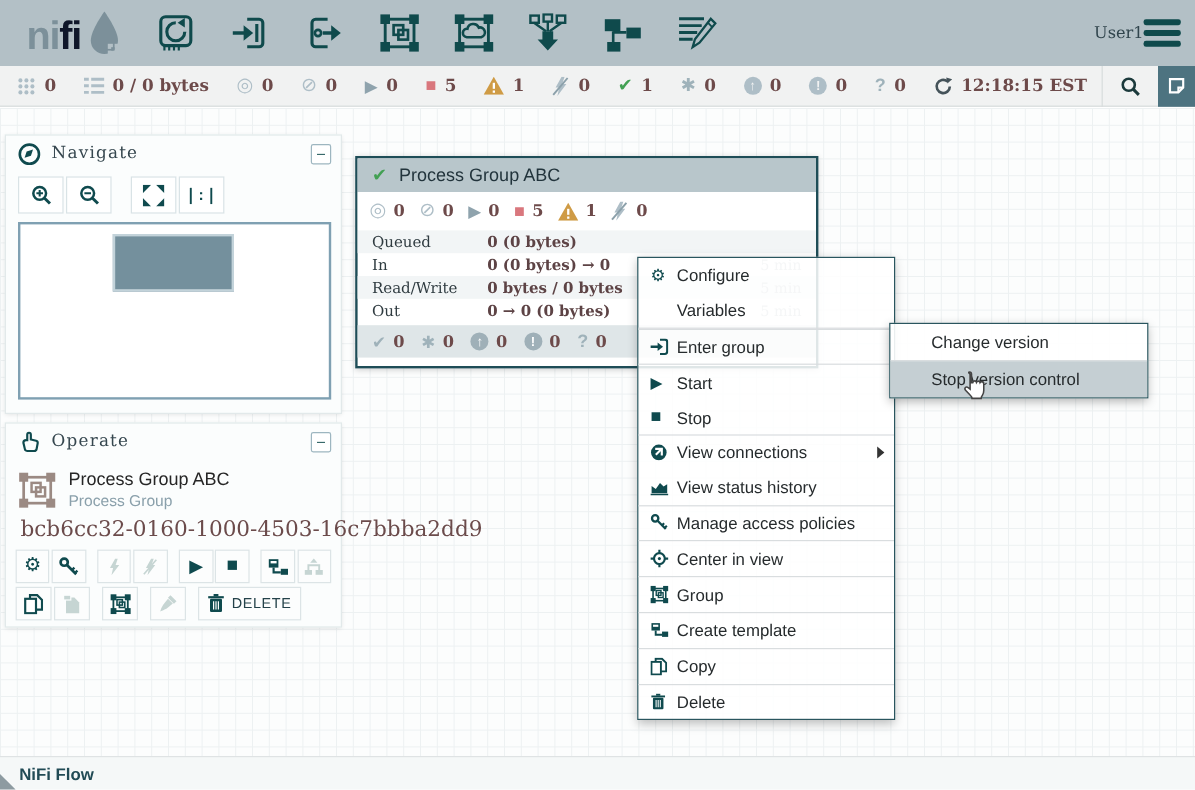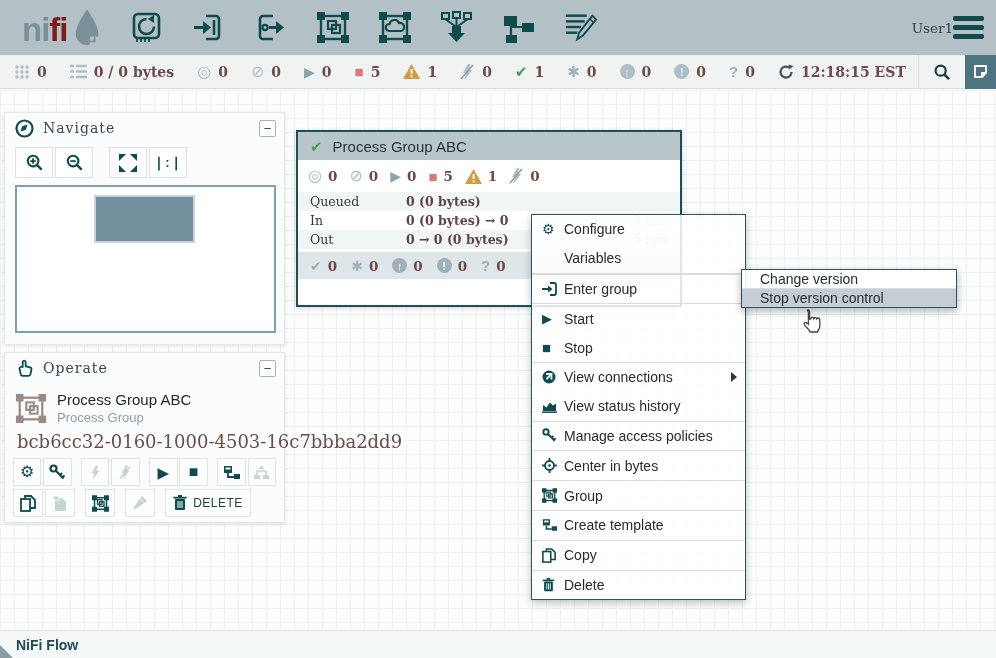--- a/index.html
+++ b/index.html
@@ -2,21 +2,21 @@
 <html><head>
 <meta charset="utf-8">
 <style>
   * { margin:0; padding:0; box-sizing:border-box; }
   html,body { width:996px; height:658px; overflow:hidden; font-family:"Liberation Sans", sans-serif; background:#fff; }
 
   
   .header { position:absolute; left:0; top:0; width:996px; height:55px; background:#b3c0c6; display:flex; align-items:center;padding-left:12px; }
   .logo { display:flex; align-items:flex-end; margin-left:10px; height:40px; }
   .logo-ni { font-weight:bold; font-size:33px; letter-spacing:-1px; color:#7c909a; line-height:36px;}
-  .logo-fi { font-weight:bold; font-size:33px; letter-spacing:-1px; color:#7f1d1d; line-height:36px;}
+  .logo-fi { font-weight:bold; font-size:33px; letter-spacing:-1px; color:#0f172a; line-height:36px;}
   .toolbar { display:flex; align-items:center; gap:28px; margin-left:26px; }
   .tb-ic { width:34px; height:34px; display:flex; align-items:center; justify-content:center; }
   .header-right { margin-left:auto; display:flex; align-items:center; gap:0; margin-right:12px; }
   .username { font-family:"DejaVu Serif", serif; font-size:13.5px; color:#31454d; }
   .burger { display:flex; flex-direction:column; gap:4px; cursor:pointer; }
   .burger span { width:31px; height:5px; background:#0f4a4c; border-radius:2px; }
 
   
   .statusbar { position:absolute; left:0; top:55px; width:996px; height:34px; background:#f1f2f2; border-bottom:1px solid #d8dcdd; display:flex; align-items:center; padding-left:14px; }
   .sb-items { display:flex; align-items:center; gap:23px; flex:1; }
@@ -82,21 +82,21 @@
 
   
   .ctx { position:absolute; left:531px; top:124px; width:215px; background:rgba(255,255,255,.86); border:1px solid #29555e; box-shadow:0 3px 8px rgba(0,0,0,.25); }
   .ctx-item { height:28.8px; display:flex; align-items:center; padding:0 8px 0 10px; cursor:pointer; }
   .ctx-ic { width:22px; display:flex; align-items:center; justify-content:flex-start; color:#0f4a4e; font-size:14px; }
   .ctx-label { font-size:14px; color:#262b2d; flex:1; }
   .ctx-sep { height:1px; background:#d9dddf; }
   .sub-arrow { width:0; height:0; border-left:6px solid #333; border-top:5px solid transparent; border-bottom:5px solid transparent; }
 
   .submenu { position:absolute; left:741px; top:179px; width:216px; background:rgba(255,255,255,.9); border:1px solid #29555e; box-shadow:0 3px 8px rgba(0,0,0,.3); }
-  .submenu .ctx-item { height:18px; padding-left:18px; }
+  .submenu .ctx-item { height:30px; padding-left:34px; }
   .submenu .hl { background:#c5cfd3; }
 
   .cursor { position:absolute; left:799px; top:218px; pointer-events:none; }
 
   
   .bottombar { position:absolute; left:0; top:630px; width:996px; height:28px; background:#f5f8f8; border-top:1px solid #dfe3e4; display:flex; align-items:center; padding-left:16px; }
   .crumb { font-size:14px; font-weight:bold; color:#214b55; }
   .corner-tri { position:absolute; left:0; bottom:0; width:0; height:0; border-left:13px solid #8d9ba1; border-top:13px solid transparent; }
 
   svg { display:block; }
@@ -388,20 +388,25 @@
           <span class="pg-slabel">Queued</span>
           <span class="pg-sval">0 (0 bytes)</span>
           <span class="pg-swin"></span>
         </div>
       <div class="pg-srow">
           <span class="pg-slabel">In</span>
           <span class="pg-sval">0 (0 bytes) → 0</span>
           <span class="pg-swin">5 min</span>
         </div>
       <div class="pg-srow">
+          <span class="pg-slabel">Read/Write</span>
+          <span class="pg-sval">0 bytes / 0 bytes</span>
+          <span class="pg-swin">5 min</span>
+        </div>
+      <div class="pg-srow">
           <span class="pg-slabel">Out</span>
           <span class="pg-sval">0 → 0 (0 bytes)</span>
           <span class="pg-swin">5 min</span>
         </div>
     </div>
     <div class="pg-footer">
       <span class="pgc">
           <span class="g g-dim" style="font-size:14px;">✔</span>
           <span class="sb-val">0</span>
         </span>
@@ -699,21 +704,21 @@
             <circle cx="7.5" cy="7.5" r="4.5" fill="none" stroke="#0f4a4e" stroke-width="1.8"></circle>
             <circle cx="7.5" cy="7.5" r="1.3" fill="#0f4a4e"></circle>
             <g stroke="#0f4a4e" stroke-width="1.8">
               <line x1="7.5" y1="0" x2="7.5" y2="3"></line>
               <line x1="7.5" y1="12" x2="7.5" y2="15"></line>
               <line x1="0" y1="7.5" x2="3" y2="7.5"></line>
               <line x1="12" y1="7.5" x2="15" y2="7.5"></line>
             </g>
           </svg>
         </span>
-      <span class="ctx-label">Center in bytes</span>
+      <span class="ctx-label">Center in view</span>
     </div>
     <div class="ctx-sep"></div>
     <div class="ctx-item">
       <span class="ctx-ic">
           <svg width="15" height="15" viewBox="0 0 34 33">
             <rect x="5" y="5" width="24" height="23" fill="none" stroke="#0f4a4e" stroke-width="3"></rect>
             <g fill="#0f4a4e">
               <rect x="0" y="0" width="10" height="10"></rect>
               <rect x="24" y="0" width="10" height="10"></rect>
               <rect x="0" y="23" width="10" height="10"></rect>

